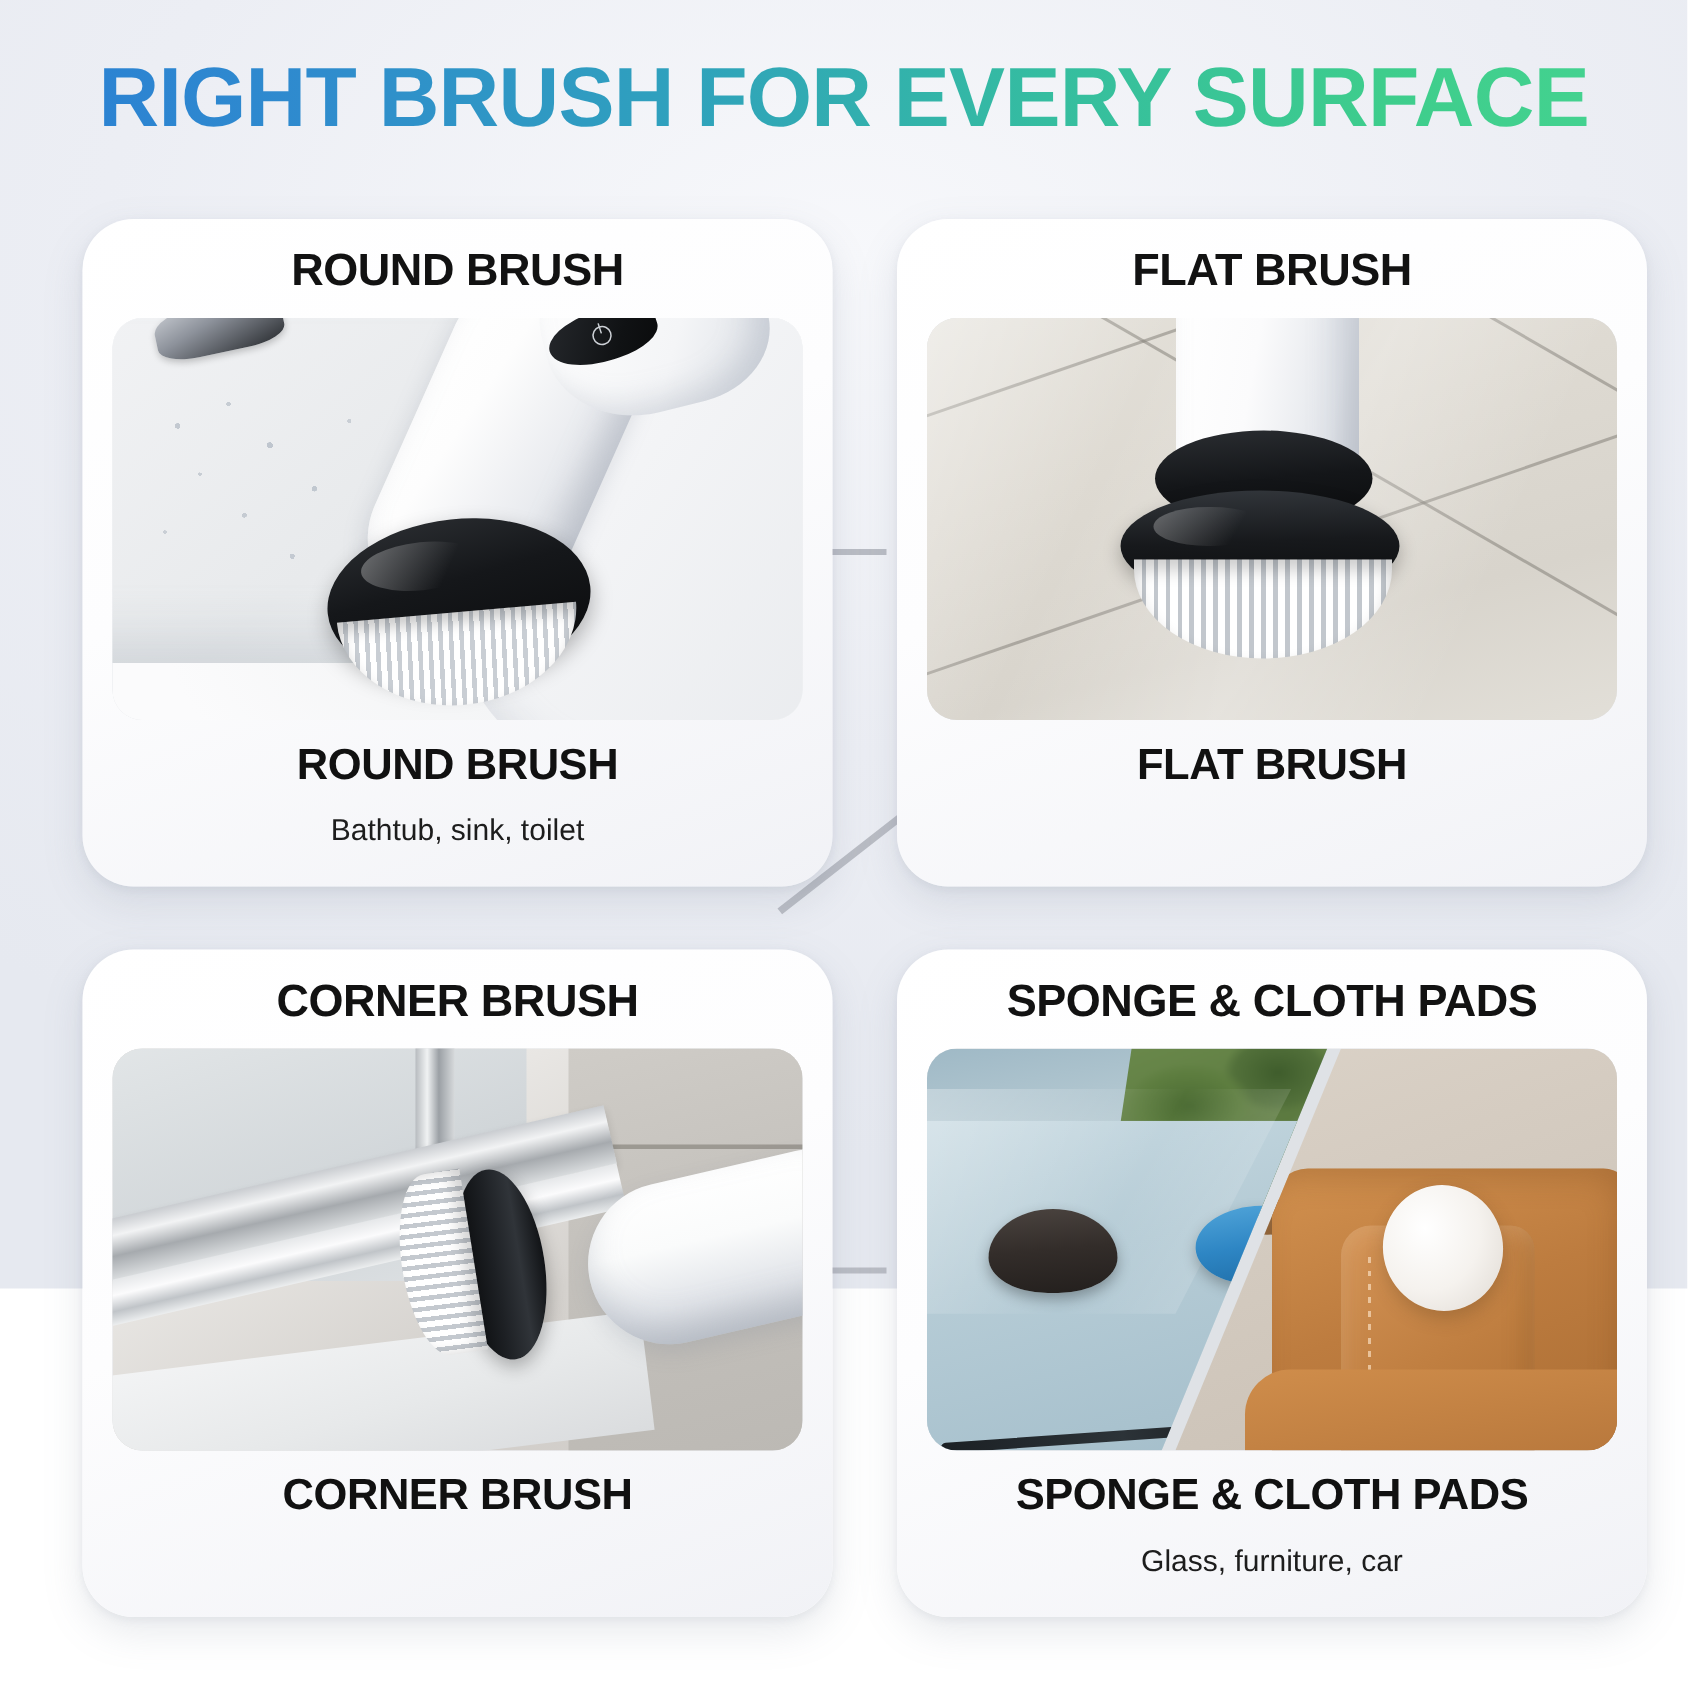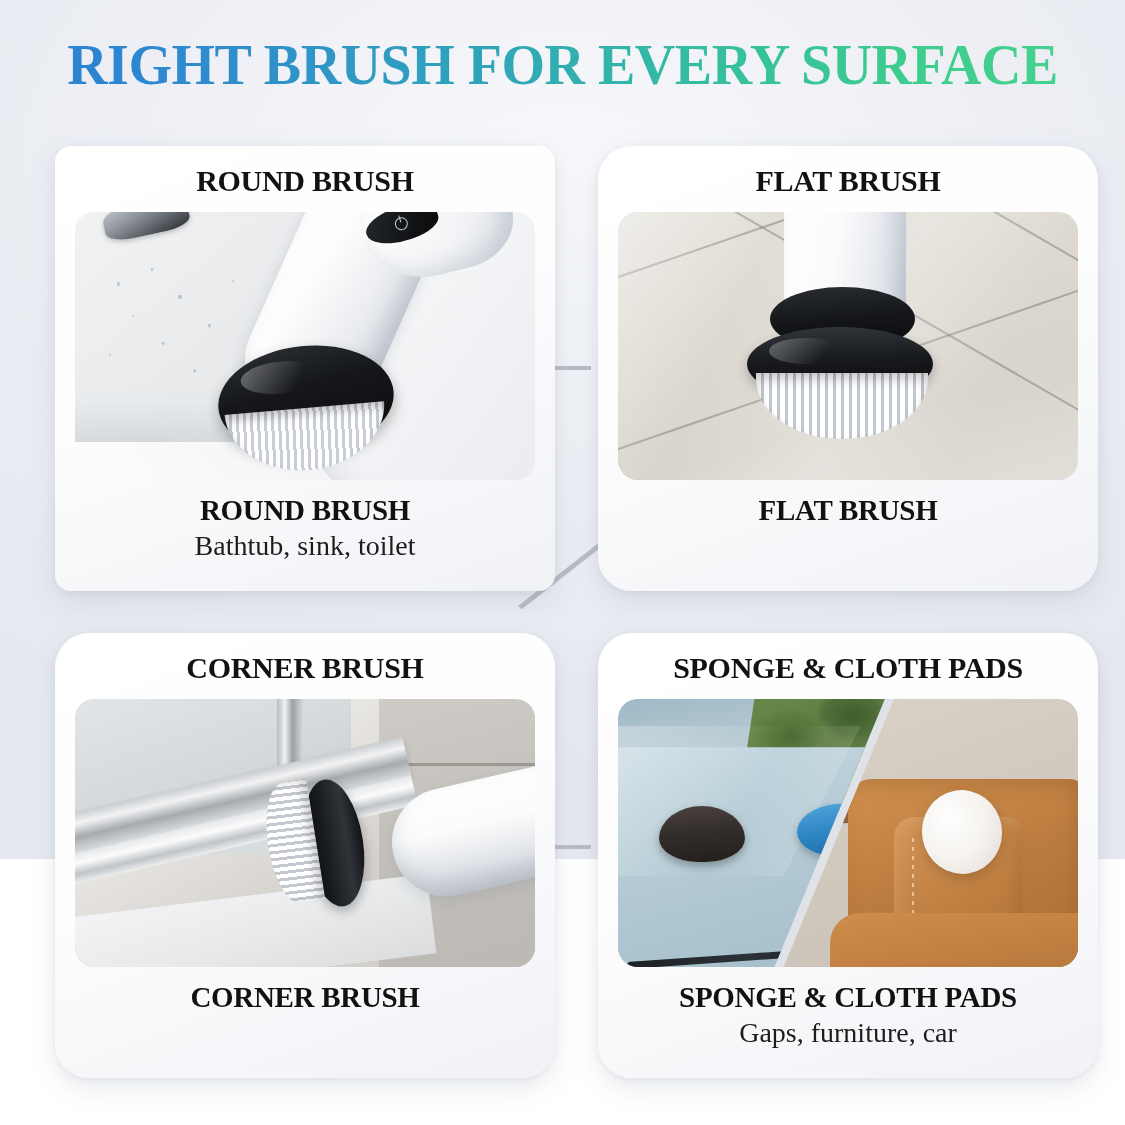--- a/index.html
+++ b/index.html
@@ -9,21 +9,20 @@
     width: 1125px; height: 1125px;
     overflow: hidden;
     font-family: "Liberation Sans", sans-serif;
   }
 
   .page {
     position: relative;
     width: 1125px; height: 859px;
     background:
       radial-gradient(ellipse 900px 600px at 50% 20%, #f7f8fb 0%, #eceef4 55%, #e6e9f0 100%);
-    font-family: Liberation Serif, serif;
   }
 
   
   .title {
     position: absolute;
     top: 36px; left: 0; right: 0;
     text-align: center;
     font-size: 56px;
     font-weight: bold;
     letter-spacing: -0.5px;
@@ -62,21 +61,21 @@
     position: absolute;
     background: linear-gradient(160deg, #ffffff 0%, #fdfdfe 45%, #f1f2f6 100%);
     border-radius: 34px;
     box-shadow: 0 10px 26px rgba(120,128,150,0.17),
                 0 2px 6px rgba(120,128,150,0.10);
     padding: 18px 20px 16px 20px;
     display: flex;
     flex-direction: column;
     align-items: center;
   }
-  .card-tl { left: 55px;  top: 6px;   width: 500px; height: 445px; border-radius: 16px; }
+  .card-tl { left: 55px;  top: 6px;   width: 500px; height: 445px; }
   .card-tr { left: 598px; top: 6px;   width: 500px; height: 445px; }
   .card-bl { left: 55px;  top: 493px; width: 500px; height: 445px; }
   .card-br { left: 598px; top: 493px; width: 500px; height: 445px; }
 
   .card-title {
     font-size: 30px;
     font-weight: bold;
     color: #121212;
     letter-spacing: -0.3px;
     margin-bottom: 14px;
@@ -90,22 +89,22 @@
     background: #dfe2e6;
     flex: none;
   }
   .caption { margin-top: 14px; text-align: center; }
   .caption-title {
     font-size: 29px; font-weight: bold; color: #111;
     letter-spacing: -0.3px; line-height: 1.15;
     white-space: nowrap;
   }
   .caption-sub {
-    font-size: 28px; font-weight: normal; color: #1d1d1d;
-    margin-top: 3px; line-height: 1.15;
+    font-size: 20px; font-weight: normal; color: #1d1d1d;
+    margin-top: 16px; line-height: 1.15;
     white-space: nowrap;
   }
 
   
   .sink {
     position: absolute; inset: 0;
     background:
       radial-gradient(ellipse 300px 180px at 72% 72%, #e9eaec 0%, #f4f5f6 45%, #fbfbfc 100%),
       linear-gradient(145deg, #f6f7f8 0%, #eceef0 40%, #f9fafb 100%);
   }
@@ -513,18 +512,18 @@
             <div class="sofa-back"></div>
             <div class="sofa-arm"></div>
             <div class="sofa-stitch"></div>
             <div class="sofa-seat"></div>
             <div class="pad-white"></div>
           </div>
         </div>
       </div>
       <div class="caption">
         <div class="caption-title">SPONGE &amp; CLOTH PADS</div>
-        <div class="caption-sub">Gaps, furniture, car</div>
+        <div class="caption-sub">Glass, furniture, car</div>
       </div>
     </div>
 
   </div>
 </div>
 
 </body></html>

